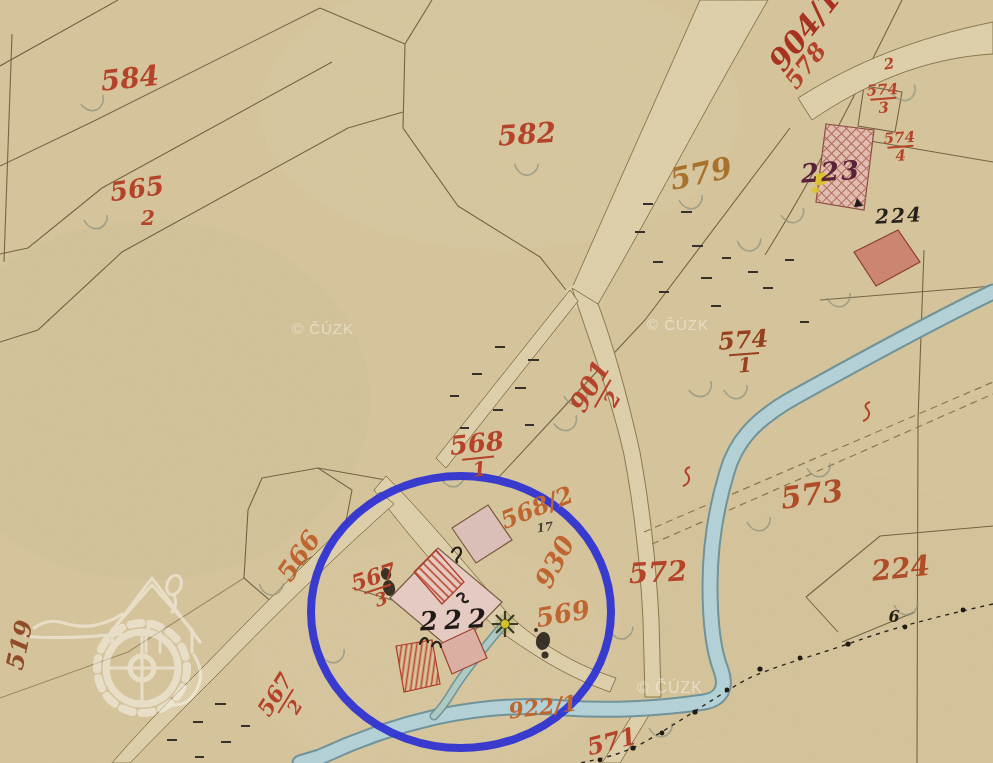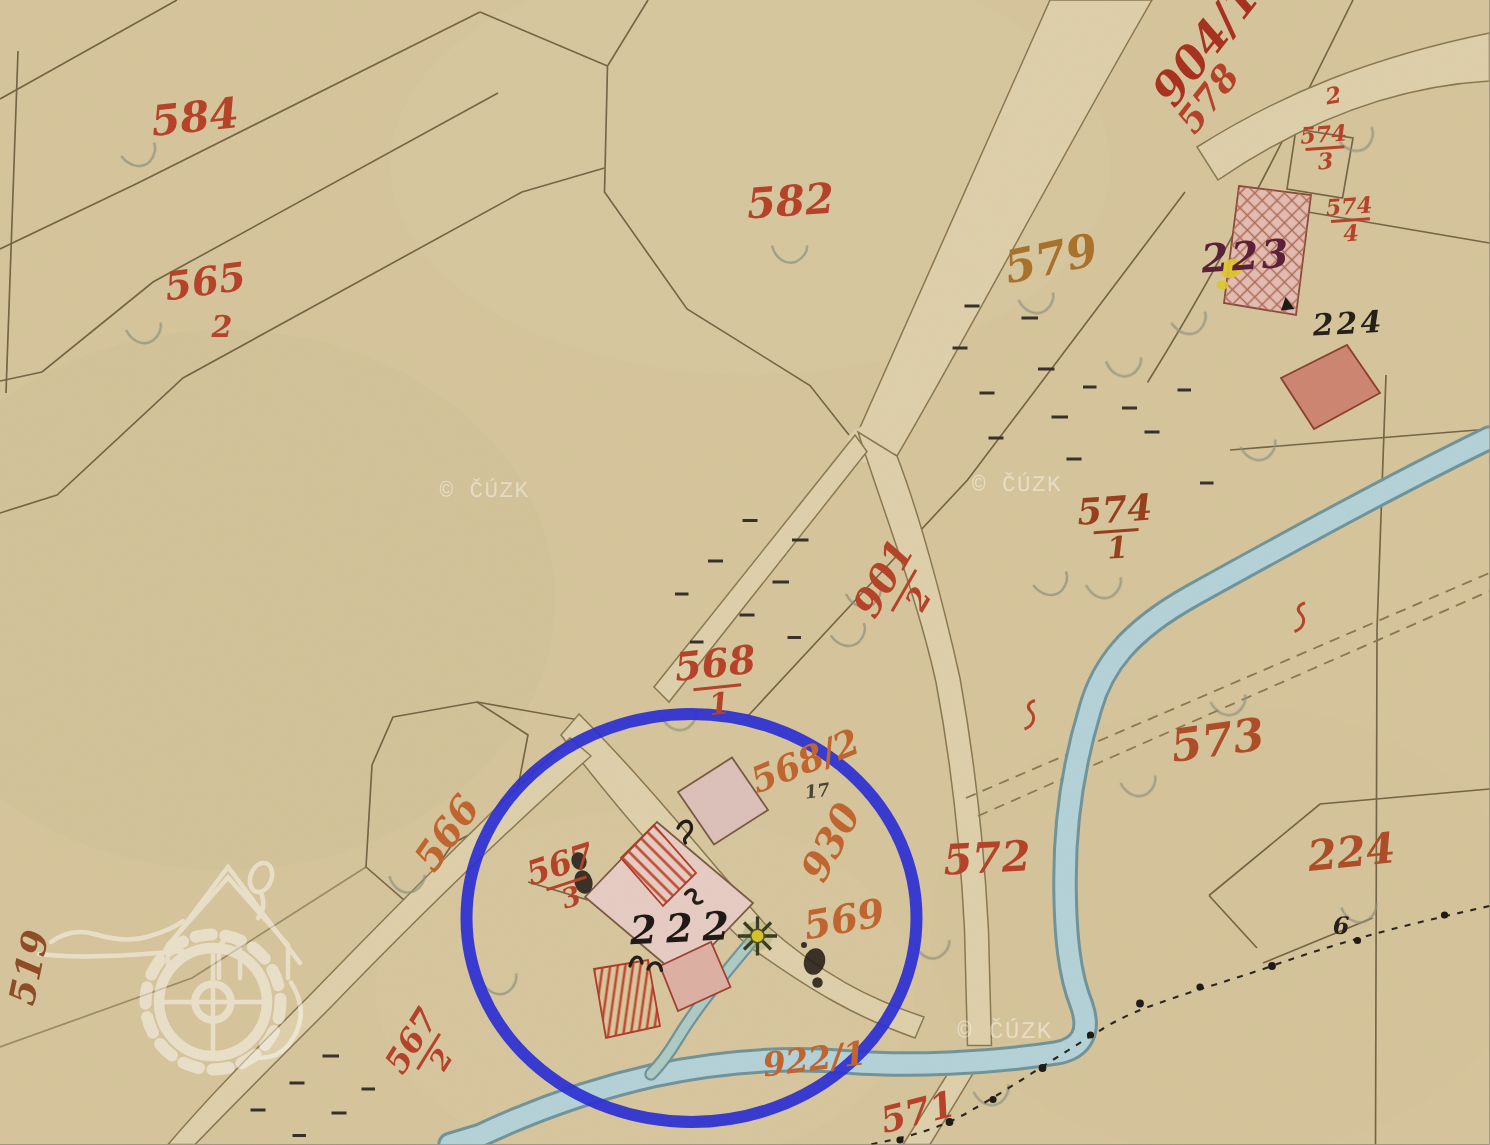--- a/index.html
+++ b/index.html
@@ -7,21 +7,21 @@
          font-family:"DejaVu Serif",serif;}
   .stage svg{position:absolute;left:0;top:0;}
   .lbl{position:absolute;transform:translate(-50%,-50%) rotate(var(--r,0deg));
        font-style:italic;font-weight:700;line-height:.95;white-space:nowrap;
        font-family:"DejaVu Serif",serif;}
   .frac{display:inline-flex;flex-direction:column;align-items:center;}
   .frac .bar{border-top:2px solid currentColor;height:0;margin:1px 0;}
   .wm-text{position:absolute;color:rgba(255,255,255,.55);font-style:italic;
            letter-spacing:2px;font-family:"DejaVu Serif",serif;}
   .cuzk{position:absolute;transform:translate(-50%,-50%);color:rgba(255,255,255,.42);
-        font-family:Liberation Mono, monospace;font-size:15px;letter-spacing:1px;text-align:center;}
+        font-family:Liberation Sans, sans-serif;font-size:15px;letter-spacing:1px;text-align:center;}
 </style>
 </head>
 <body>
 
 <div class="stage">
 
 <svg width="993" height="763" viewBox="0 0 993 763">
   <defs>
     <pattern id="xh" width="7" height="7" patternUnits="userSpaceOnUse" patternTransform="rotate(45)">
       <path d="M0,3.5 H7 M3.5,0 V7" stroke="#b06a58" stroke-width="1"></path>

